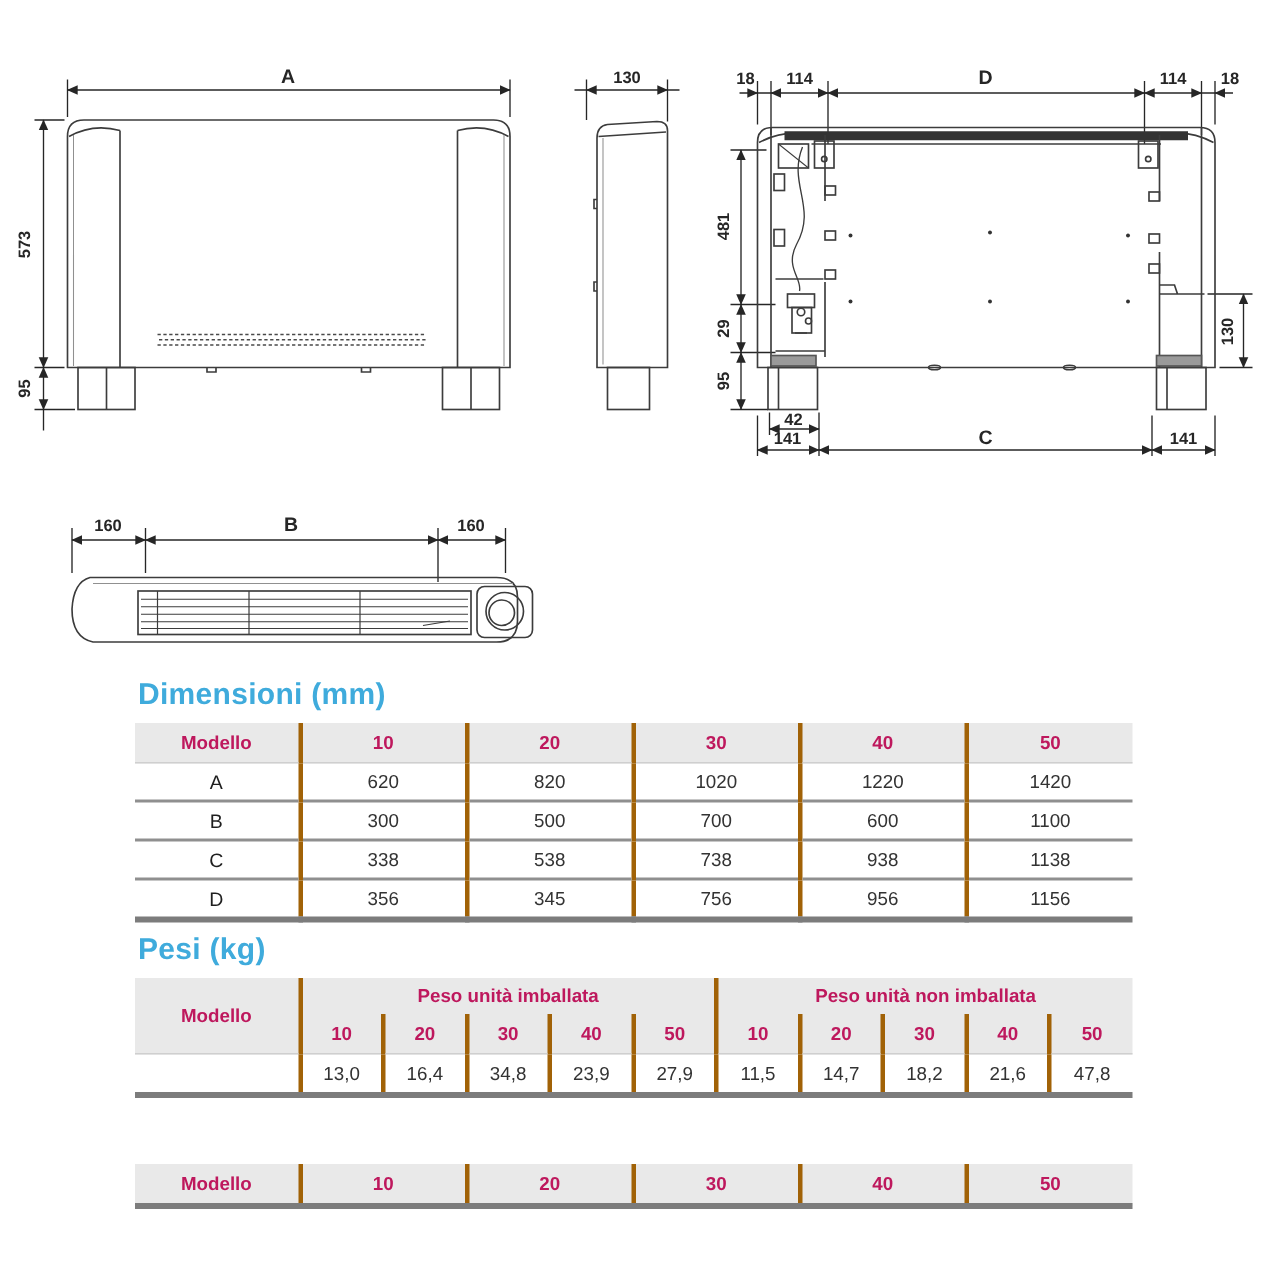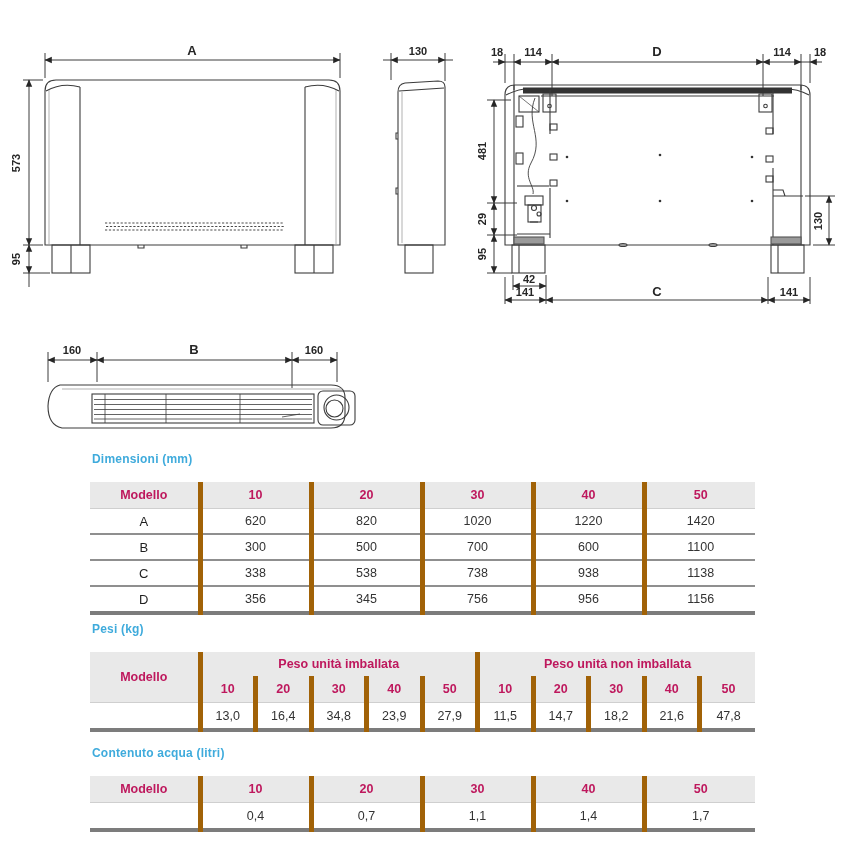--- a/index.html
+++ b/index.html
@@ -8,32 +8,32 @@
     font-family:"Liberation Sans",sans-serif;overflow:hidden;color:#2e2e2e;
   }
   svg.drawing{position:absolute;}
   svg.drawing text{
     font-family:"Liberation Sans",sans-serif;
     font-size:11px;font-weight:bold;fill:#262626;
   }
   svg.drawing text.lg{font-size:13px;}
   h2.sec{
     position:absolute;margin:0;padding:0;
-    font-size:12px;font-weight:bold;color:#3fabdc;letter-spacing:.2px;
+    font-size:20px;font-weight:bold;color:#3fabdc;letter-spacing:.2px;
   }
   table.spec{
     position:absolute;border-collapse:collapse;table-layout:fixed;
     width:665px;font-size:12.5px;color:#333;
     border-bottom:4px solid #7c7c7c;
   }
   table.spec th,table.spec td{
     text-align:center;vertical-align:middle;padding:0;font-weight:normal;
   }
   table.spec th{background:#e9e9e9;font-weight:bold;color:#be185d;}
-  .bl{border-left:5px solid #a16207;}
+  .bl{border-left:3px solid #a16207;}
   .sep-light td,.sep-light th{border-top:1px solid #cfcfcf;}
   .sep-dark td{border-top:2px solid #8f8f8f;}
   .rowlabel{font-weight:bold;font-size:13px;color:#1f1f1f;}
   .h26 th,.h26 td{height:26px;}
   .h24 th,.h24 td{height:24px;}
   .h25 th,.h25 td{height:25px;}
 </style>
 </head>
 <body>
 
@@ -310,44 +310,35 @@
       <td class="bl">27,9</td>
       <td class="bl">11,5</td>
       <td class="bl">14,7</td>
       <td class="bl">18,2</td>
       <td class="bl">21,6</td>
       <td class="bl">47,8</td>
     </tr>
   </tbody>
     </table>
 
-  <h2 class="sec" style="left:92px;top:746px;">Contenuto acqua (litri)</h2>
 
   <table class="spec" style="left:90px;top:776px;">
     <colgroup>
         <col style="width:110px">
         <col style="width:111px">
         <col style="width:111px">
         <col style="width:111px">
         <col style="width:111px">
         <col style="width:111px">
       </colgroup>
     <tbody>
         <tr class="h26">
       <th>Modello</th>
       <th class="bl">10</th>
       <th class="bl">20</th>
       <th class="bl">30</th>
       <th class="bl">40</th>
       <th class="bl">50</th>
     </tr>
-    <tr class="h25 sep-light">
-      <td></td>
-      <td class="bl">0,4</td>
-      <td class="bl">0,7</td>
-      <td class="bl">1,1</td>
-      <td class="bl">1,4</td>
-      <td class="bl">1,7</td>
-    </tr>
   </tbody>
     </table>
 
 </div>
 
 </body></html>

